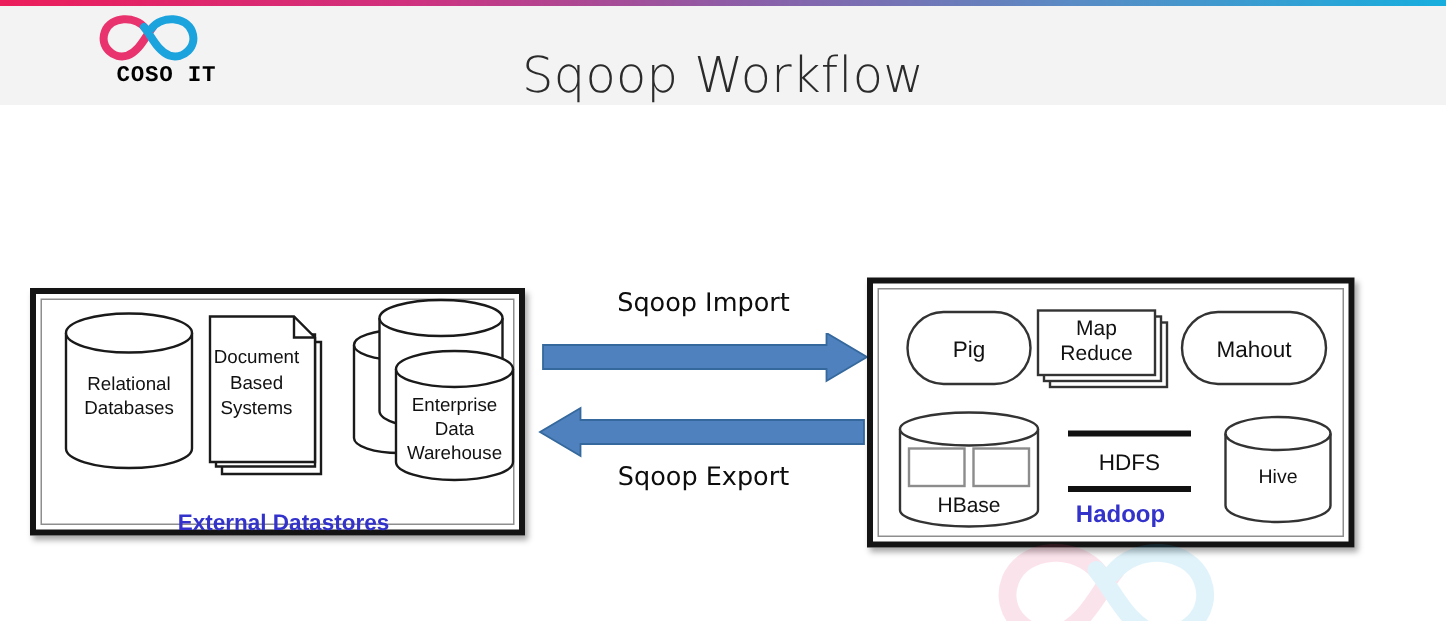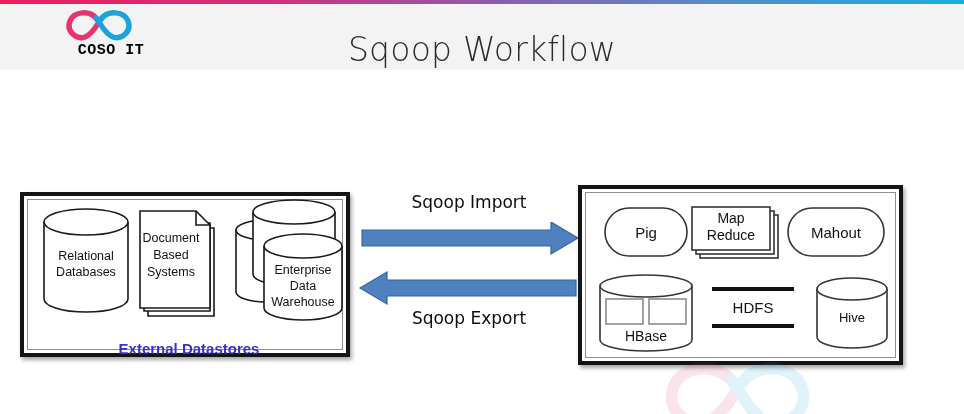--- a/index.html
+++ b/index.html
@@ -185,20 +185,21 @@
       <text x="64" y="49">Pig</text>
       <text x="149" y="34" font-size="14">Map</text>
       <text x="149" y="51" font-size="14">Reduce</text>
       <text x="254" y="49">Mahout</text>
       <text x="64" y="152" font-size="14">HBase</text>
       <text x="171" y="124" font-size="15">HDFS</text>
       <text x="270" y="133" font-size="13">Hive</text>
     </g>
   </svg>
 
+  <div class="caption cap-right">Hadoop</div>
 </div>
 
 <svg class="watermark" width="260" height="92" viewBox="0 0 118 36">
   <g fill="none" stroke-width="5.4" stroke-linecap="round">
     <path d="M45 9 C38 0 22 1 18 11 C14 21 24 30 33 27 C41 24 45 14 50 8" stroke="#e8336e"></path>
     <path d="M49 9 C56 0 72 1 76 11 C80 21 70 30 61 27 C53 24 49 14 44 8" stroke="#1ba3dd"></path>
   </g>
 </svg>
 
 </body></html>

